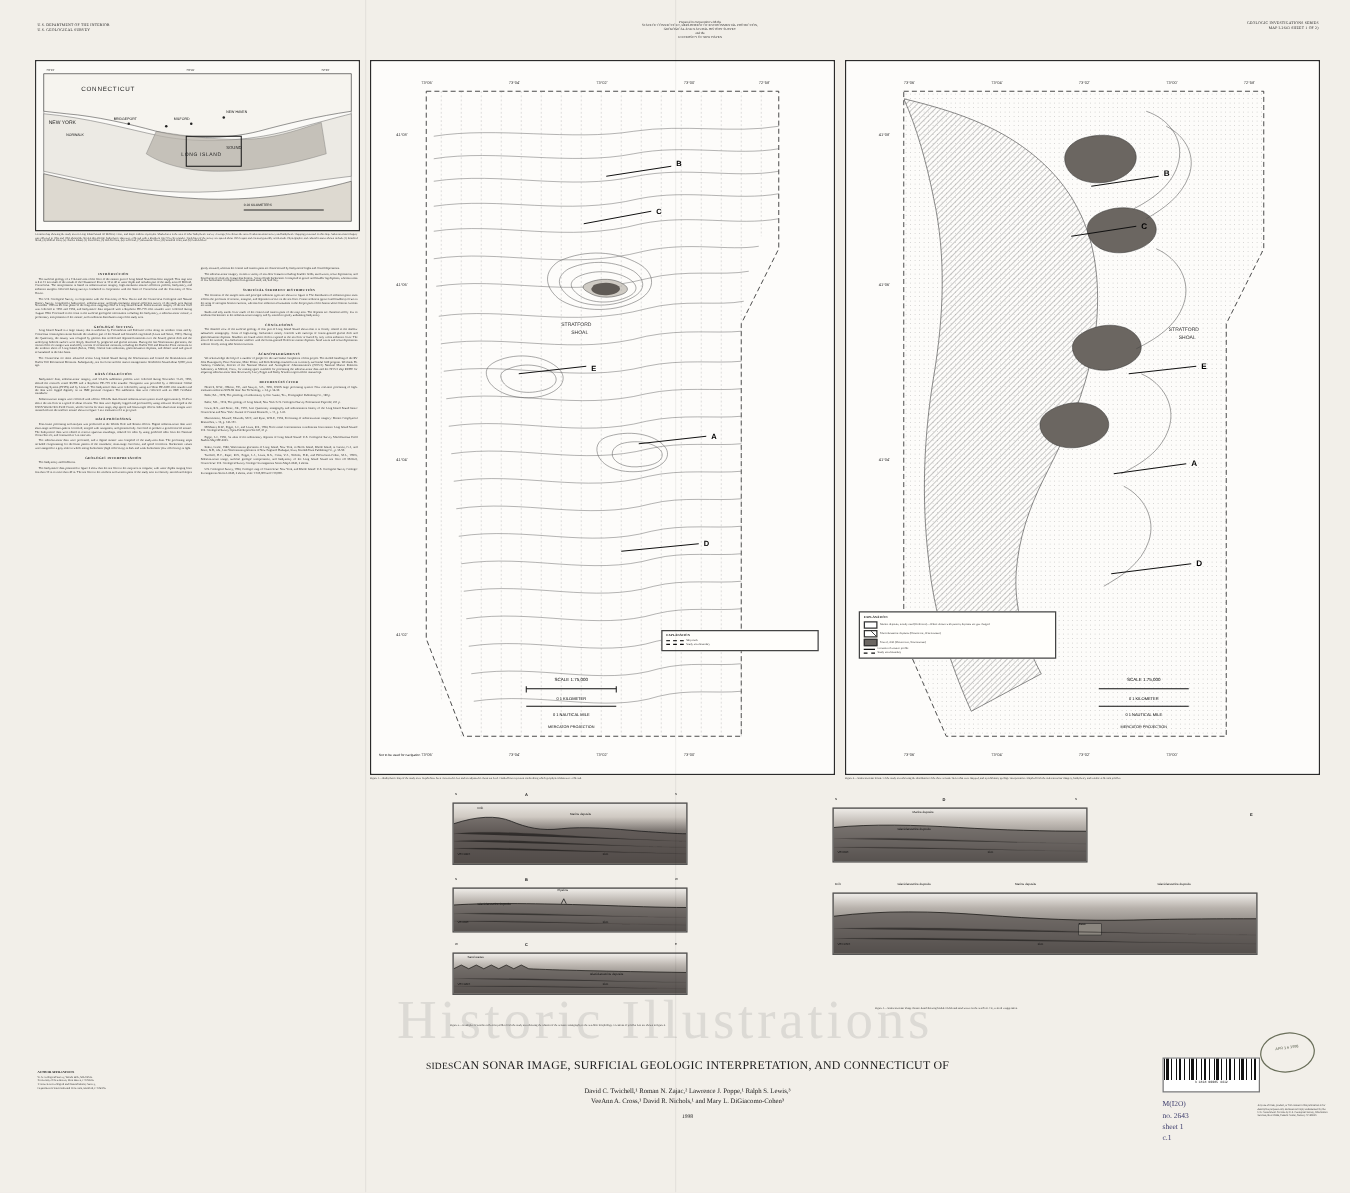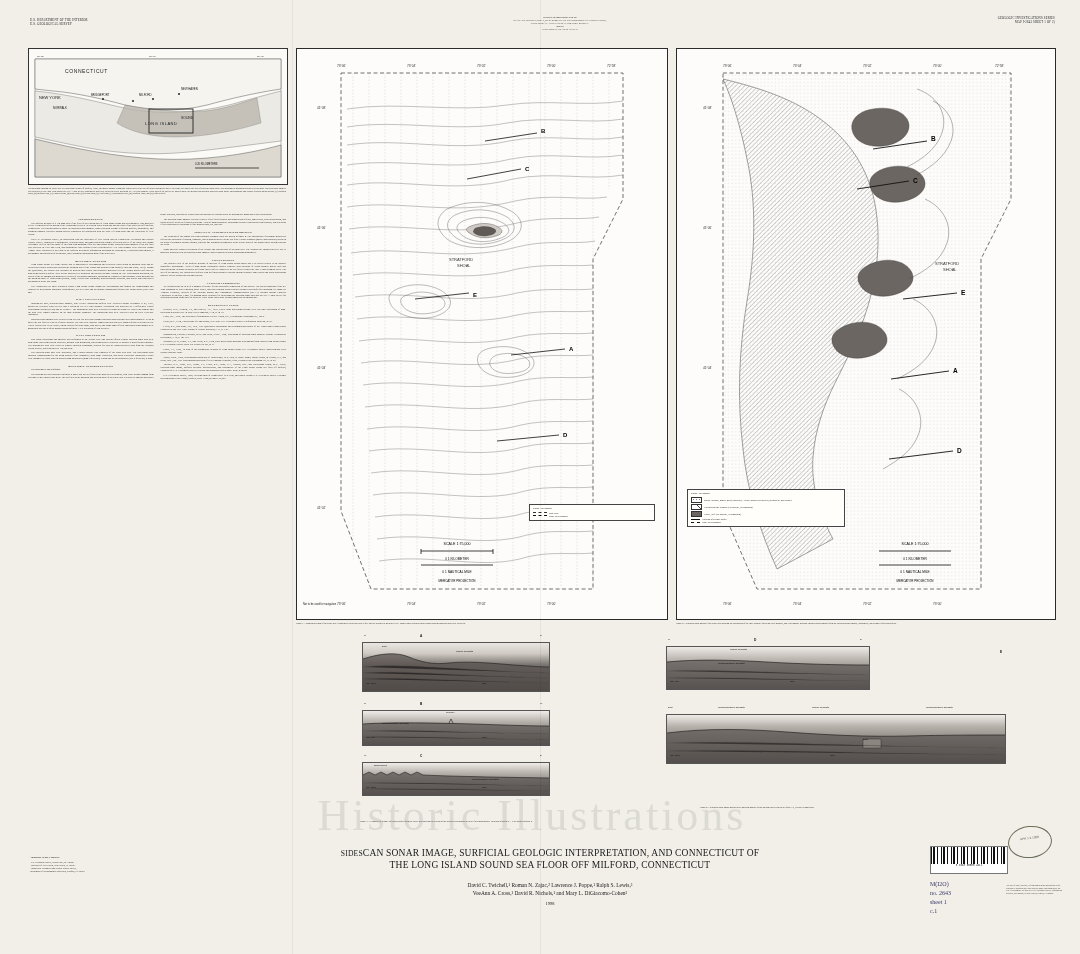--- a/index.html
+++ b/index.html
@@ -598,21 +598,20 @@
   </div>
 
   <div id="fig3-caption" class="tiny2">Figure 3.—Examples of seismic-reflection profiles from the study area showing the relation of the acoustic stratigraphy to the sea-floor morphology. Locations of profiles A-E are shown in figure 2.</div>
   <div id="fig4-caption" class="tiny2">Figure 4.—Sidescan-sonar image mosaic detail showing boulder fields and sand waves on the sea floor. VE, vertical exaggeration.</div>
 
   <div id="watermark">Historic Illustrations</div>
 
   <div id="title-block">
     <div id="main-title">
       <span class="small">SIDES</span><span>CAN SONAR IMAGE, SURFICIAL GEOLOGIC INTERPRETATION, AND CONNECTICUT OF</span>
-      <div>THE LONG ISLAND SOUND SEA FLOOR OFF MILFORD, CONNECTICUT</div>
     </div>
     <div id="authors">
       <div>David C. Twichell,¹  Roman N. Zajac,²  Lawrence J. Poppe,¹  Ralph S. Lewis,³</div>
       <div>VeeAnn A. Cross,¹  David R. Nichols,¹  and Mary L. DiGiacomo-Cohen³</div>
     </div>
     <div id="year">1998</div>
   </div>
 
   <div id="author-affil">
     <div class="t">AUTHOR AFFILIATIONS</div>

